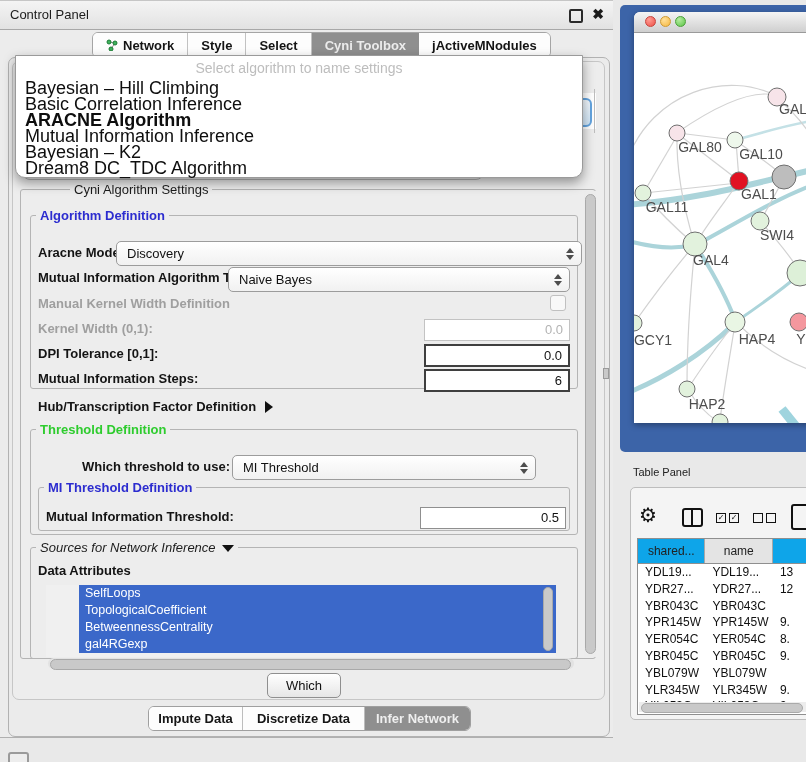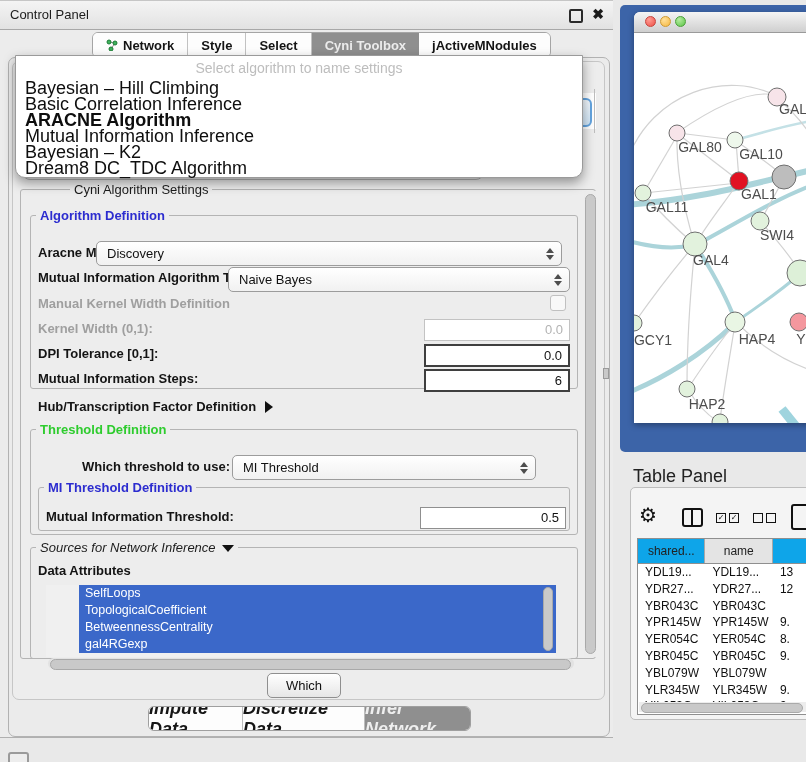--- a/index.html
+++ b/index.html
@@ -56,21 +56,21 @@
   .attrlist{position:absolute;left:46px;top:584px;width:510px;height:72px;background:#f0f0f0;overflow:hidden;}
   .attr{width:495px;height:17px;line-height:17px;font-size:12.5px;color:#fff;background:#3b68c9;padding-left:6px;box-sizing:border-box;margin-left:33px;}
   .list-sb{position:absolute;left:497px;top:2px;width:8px;height:62px;background:#c9c9c9;border:1px solid #a9a9a9;border-radius:5px;}
   .vscroll{position:absolute;left:584px;top:190px;width:12px;height:466px;background:#ececec;}
   .vscroll .thumb{position:absolute;left:1px;top:3px;width:9px;height:458px;background:#c9c9c9;border:1px solid #a9a9a9;border-radius:6px;}
   .hscroll{position:absolute;left:48px;top:657px;width:526px;height:11px;background:#e2e2e2;border-radius:6px;}
   .hscroll .thumb{position:absolute;left:2px;top:1px;width:519px;height:9px;background:#c9c9c9;border:1px solid #a9a9a9;border-radius:6px;}
   .applybtn{position:absolute;left:267px;top:672px;width:72px;height:23px;border:1px solid #8f8f8f;border-radius:5px;
     background:linear-gradient(#ffffff,#e6e6e6);font-size:13px;color:#111;text-align:center;line-height:23px;}
   .btabs{position:absolute;left:148px;top:705px;height:23px;display:flex;border:1px solid #9f9f9f;border-radius:6px;overflow:hidden;background:#fff;}
-  .btab{display:flex;align-items:center;justify-content:center;font-size:18px;font-weight:600;color:#161616;border-right:1px solid #bdbdbd;background:#fdfdfd;font-style:italic;}
+  .btab{display:flex;align-items:center;justify-content:center;font-size:13px;font-weight:600;color:#161616;border-right:1px solid #bdbdbd;background:#fdfdfd;}
   .btab:nth-child(1){width:93px;}.btab:nth-child(2){width:121px;}.btab:nth-child(3){width:105px;}
   .btab:last-child{border-right:none;}
   .btab.on{background:#8f8f8f;color:#efefef;}
   
   .popup{position:absolute;left:15px;top:55px;width:566px;height:121px;background:#fff;
     border:1px solid #9a9a9a;border-radius:0 0 10px 10px;box-shadow:0 5px 12px rgba(0,0,0,.38);z-index:50;}
   .popup .ph{position:absolute;left:0;top:4px;width:100%;text-align:center;font-size:14px;color:#bdbdbd;}
   .plist{position:absolute;left:0;top:24px;width:100%;}
   .pitem{height:16px;line-height:16px;font-size:18px;color:#0e0e0e;padding-left:9px;white-space:nowrap;}
   .pitem.bold{font-weight:bold;}
@@ -81,21 +81,21 @@
     box-shadow:0 2px 6px rgba(0,0,0,.35);}
   .netbar{position:absolute;left:0;top:0;width:100%;height:20px;border-radius:6px 0 0 0;
     background:linear-gradient(#f4f4f4,#cfcfcf);border-bottom:1px solid #9a9a9a;}
   .light{position:absolute;top:4px;width:11px;height:11px;border-radius:50%;}
   .light.red{left:11px;background:radial-gradient(circle at 35% 30%,#ff9c93,#ee5148);border:1px solid #c7443c;box-sizing:border-box;}
   .light.yel{left:26px;background:radial-gradient(circle at 35% 30%,#ffe09a,#f6b73e);border:1px solid #cf9a33;box-sizing:border-box;}
   .light.grn{left:41px;background:radial-gradient(circle at 35% 30%,#b5eca0,#5dc548);border:1px solid #4ba03a;box-sizing:border-box;}
   .netcanvas{position:absolute;left:0;top:21px;}
   .nlabel{font-size:14px;fill:#4d4d4d;font-family:"Liberation Sans",sans-serif;}
   
-  .tp-title{position:absolute;left:633px;top:466px;font-size:18px;color:#222;}
+  .tp-title{position:absolute;left:633px;top:466px;font-size:11px;color:#222;}
   .tablebox{position:absolute;left:630px;top:487px;width:182px;height:231px;background:#f4f4f4;
     border:1px solid #bdbdbd;border-radius:5px;}
   .gear{position:absolute;left:639px;top:503px;font-size:20px;color:#111;}
   .spliticon{position:absolute;left:682px;top:508px;width:17px;height:15px;border:2px solid #111;border-radius:3px;}
   .spliticon .mid{position:absolute;left:7px;top:0;width:2px;height:15px;background:#111;}
   .ckpair{position:absolute;display:flex;gap:3px;}
   .ck{width:8px;height:8px;border:1.5px solid #111;font-size:8px;line-height:8px;color:#111;text-align:center;}
   .particon{position:absolute;left:791px;top:504px;width:26px;height:22px;border:2px solid #111;border-radius:3px;}
   .gtable{position:absolute;left:637px;top:538px;width:178px;height:175px;border:1px solid #8f8f8f;background:#fff;overflow:hidden;}
   .theadrow{display:flex;height:24px;border-bottom:1px solid #8f8f8f;}
@@ -154,21 +154,21 @@
   <div class="hidden-vline"></div>
   <div class="hidden-box-bottom"></div>
 
   <div class="fs" style="left:20px;top:188px;width:574px;height:468px;"></div>
   <span class="legend leg-black" style="left:26px;top:181px;margin-left:44px;">Cyni Algorithm Settings</span>
 
   <div class="fs" style="left:30px;top:214px;width:546px;height:172px;"></div>
   <span class="legend leg-blue" style="left:36px;top:207px;">Algorithm Definition</span>
 
   <span class="lbl" style="left:38px;top:244px;">Aracne Mode:</span>
-  <div class="combo" style="left:96px;top:240px;width:464px;">
+  <div class="combo" style="left:116px;top:240px;width:464px;">
     <span class="cval">Discovery</span>
     <span class="steppers">
         <span class="tri-up"></span>
         <span class="tri-dn"></span>
       </span>
   </div>
 
   <span class="lbl" style="left:38px;top:269px;">Mutual Information Algorithm Type:</span>
   <div class="combo" style="left:228px;top:266px;width:340px;">
     <span class="cval">Naive Bayes</span>

